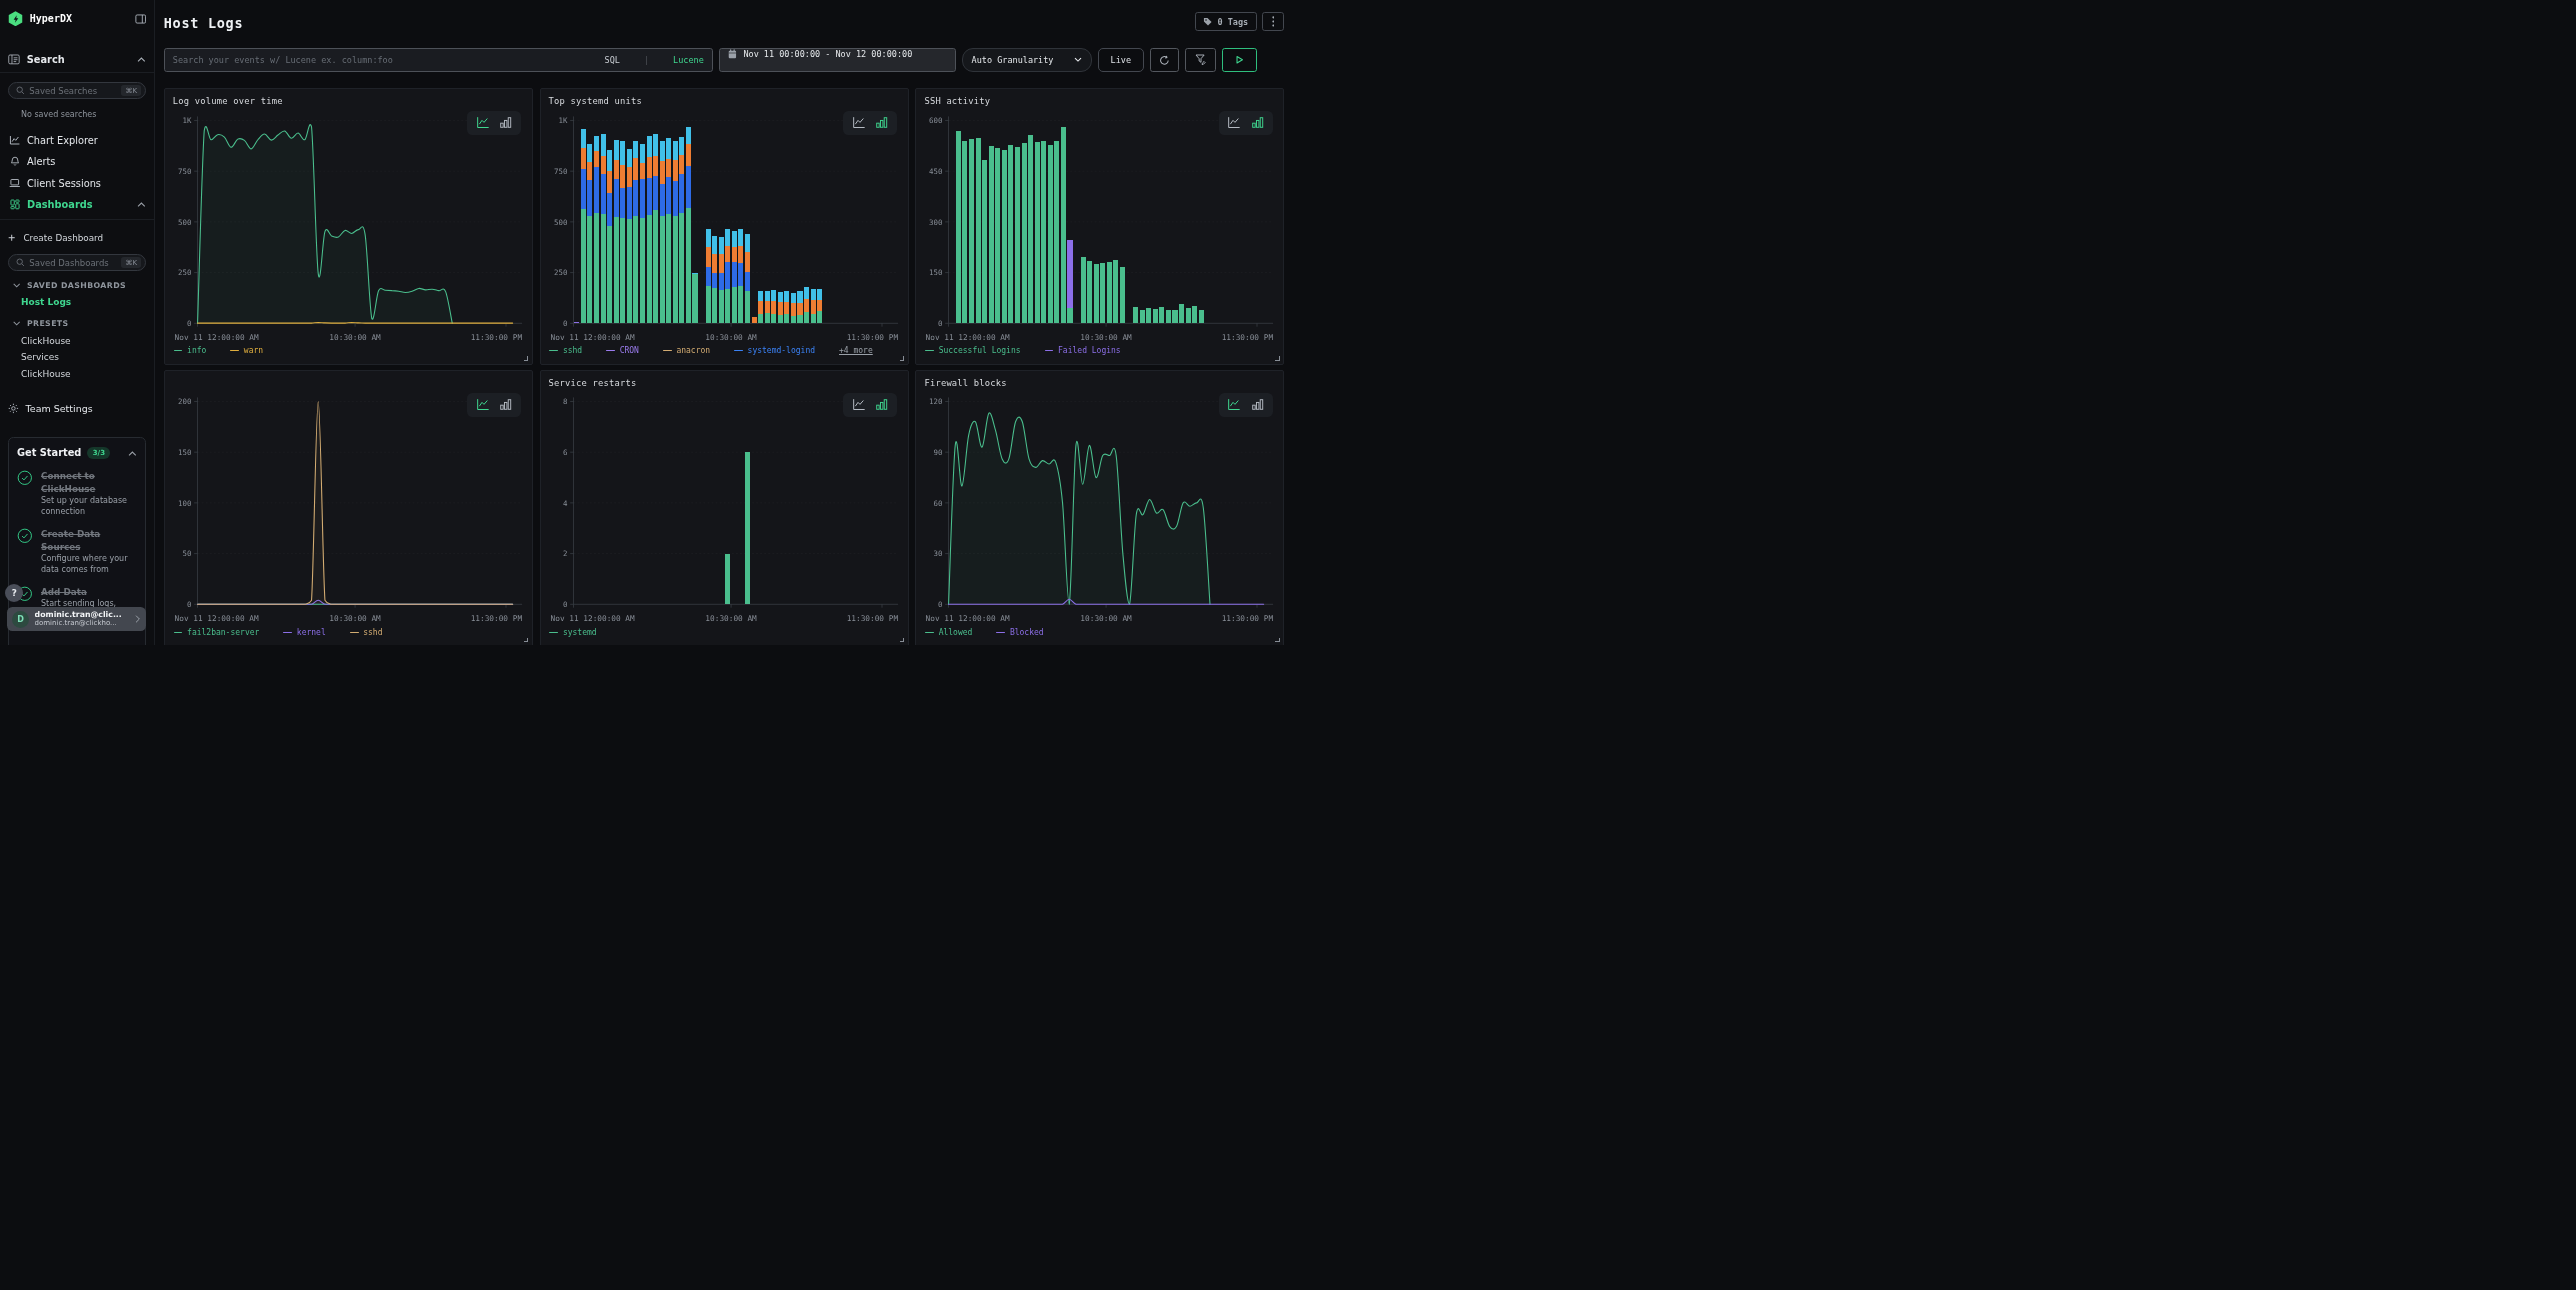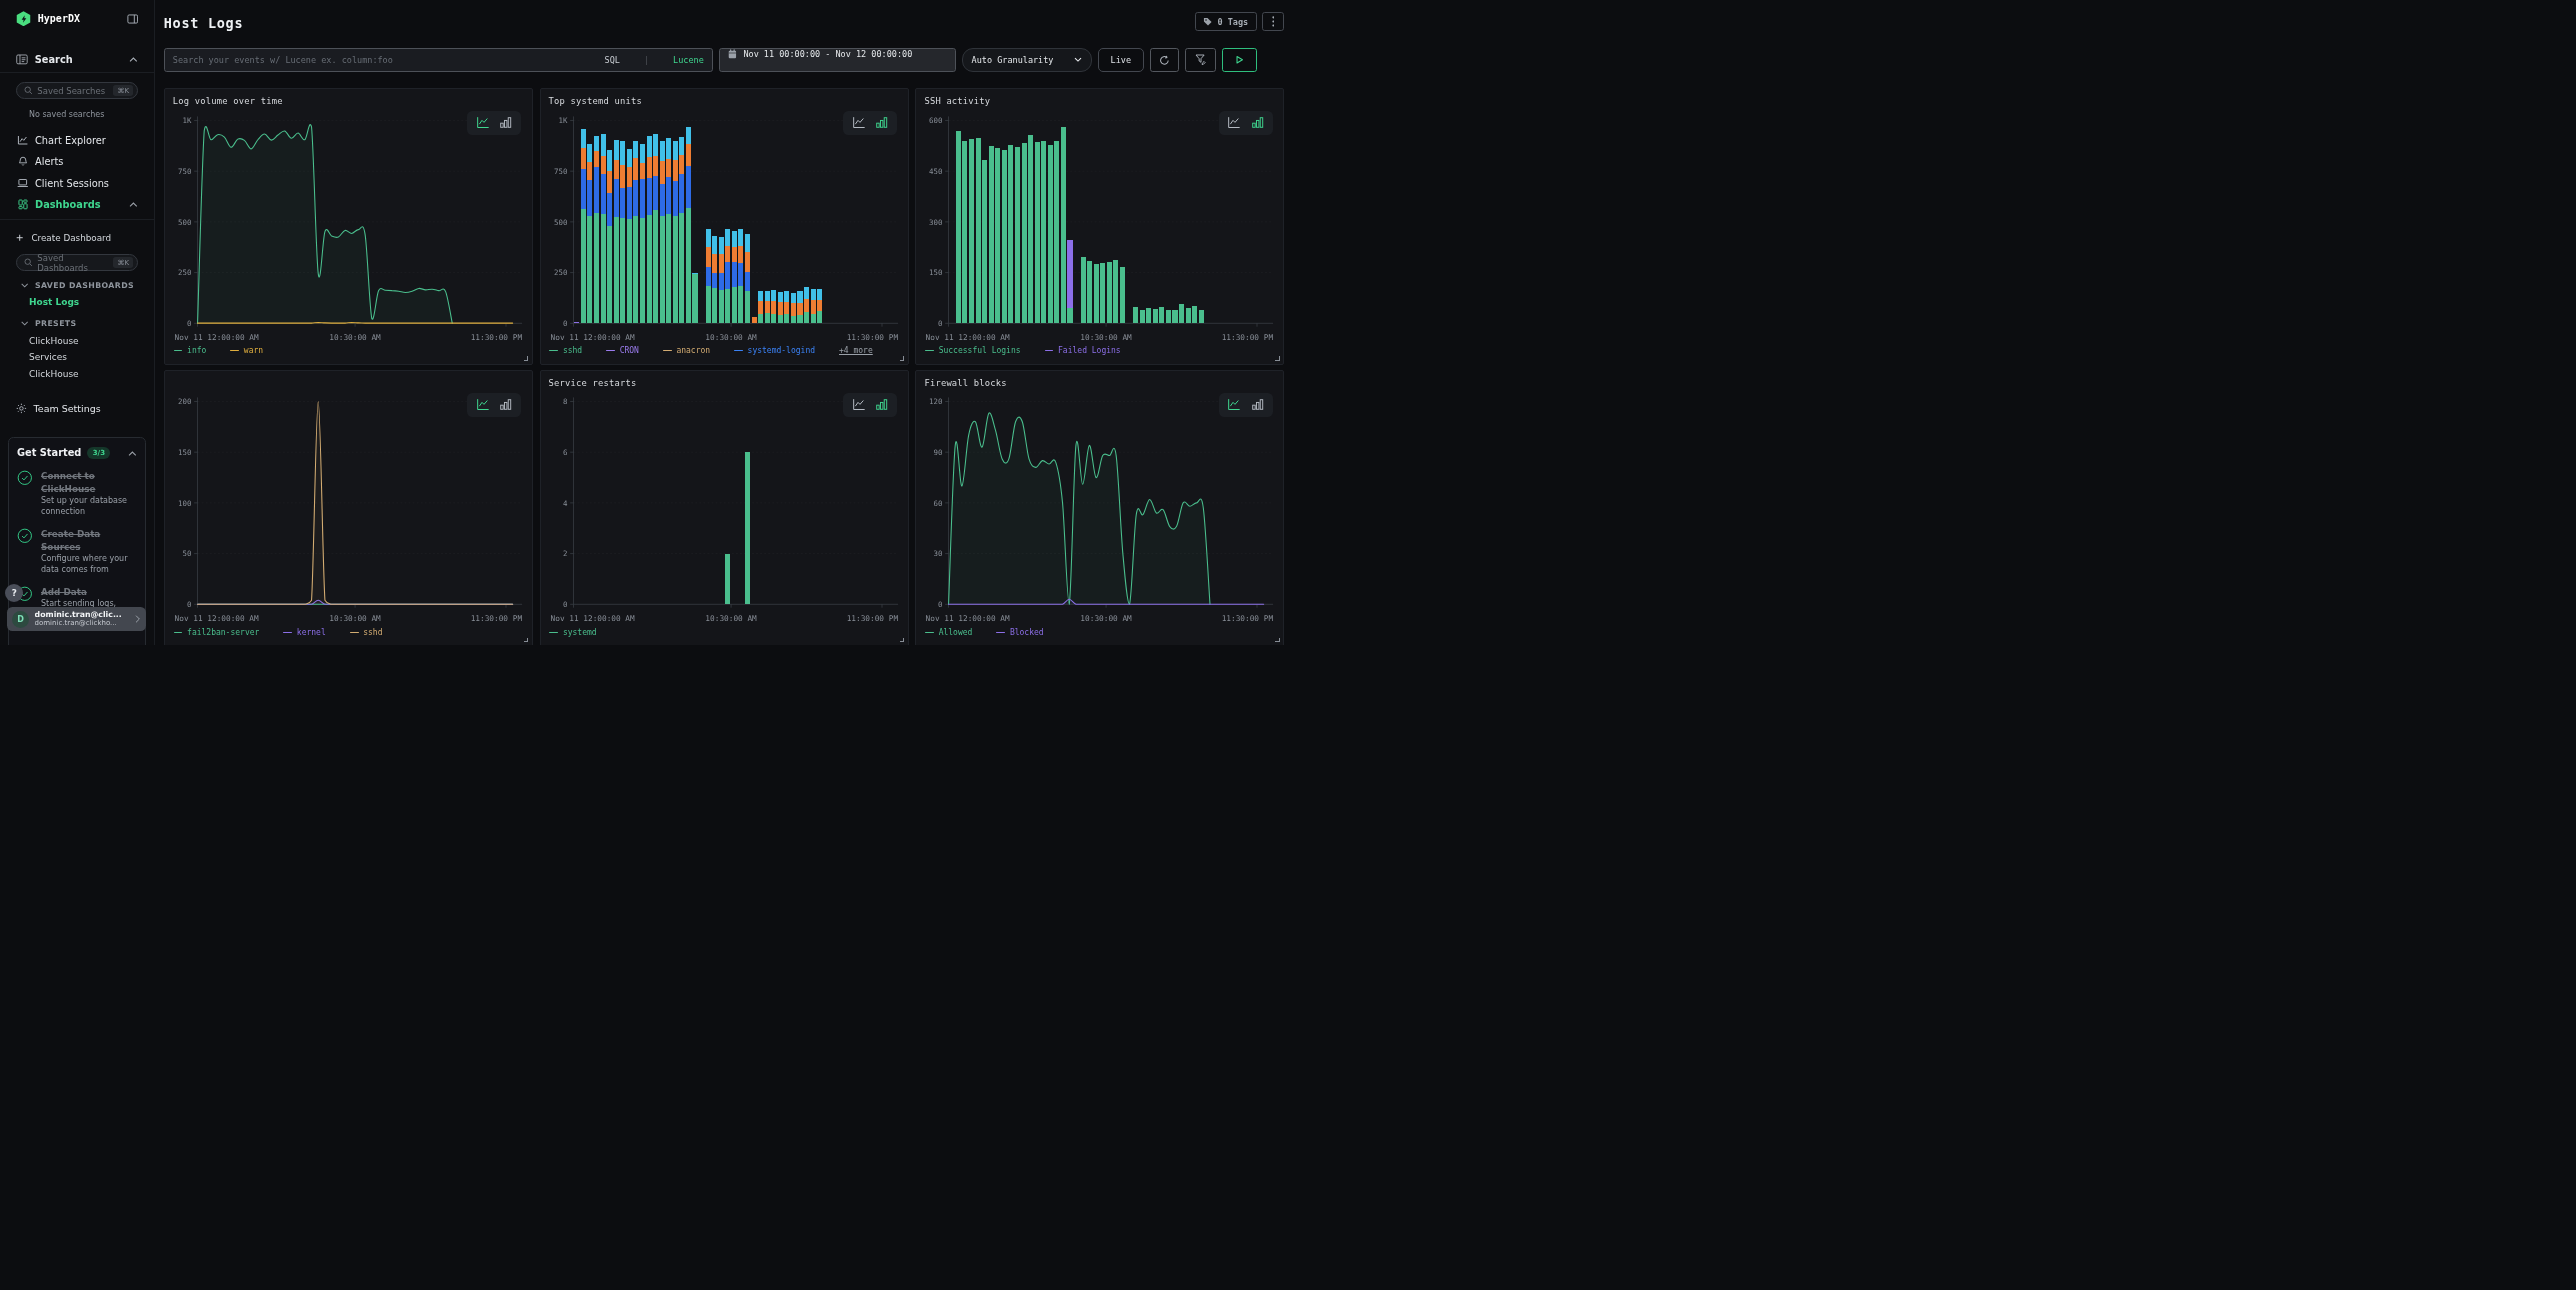--- a/index.html
+++ b/index.html
@@ -1,21 +1,21 @@
 <!DOCTYPE html>
 <html style="font-size:10.8px"><head>
 <meta charset="utf-8">
 <style>
   *{box-sizing:border-box;margin:0;padding:0}
   html,body{width:1288px;height:645px;overflow:hidden}
   body{background:#0C0D10;font-family:"DejaVu Sans","Liberation Sans",sans-serif;color:#E7EAEE;position:relative}
 
   
   .sidebar{position:absolute;left:0;top:0;width:155px;height:645px;background:#0D0E11;border-right:0.7px solid #1B1E23}
-  .spad{padding:0 16px}
+  .spad{padding:0 8px}
   .logo-row{display:flex;align-items:center;margin-top:10px;height:17.6px}
   .logo-badge{width:15px;height:15px;background:#4ADE80;border-radius:3.4px;display:flex;align-items:center;justify-content:center;clip-path:polygon(50% 0,95% 25%,95% 75%,50% 100%,5% 75%,5% 25%)}
   .brand{font-family:"DejaVu Sans Mono","Liberation Mono",monospace;font-weight:bold;font-size:10px;color:#FFFFFF;margin-left:6.8px;flex:1}
   .icon-ghost{color:#A9AFB7;display:flex;align-items:center;cursor:pointer}
   .nav-hdr{display:flex;align-items:center;margin-top:26px;height:12px;color:#E6E9ED;font-size:9.8px;font-weight:600}
   .nav-hdr .lbl{margin-left:6.8px;flex:1}
   .divider{height:0.7px;background:#1B1E23;margin-top:6.8px}
   .pill{margin-top:8.8px;height:17.6px;border:0.7px solid #33373E;background:#16181C;border-radius:676px;display:flex;align-items:center;padding:0 4px 0 6.8px}
   .pill .ph{color:#6B7077;font-size:8.5px;margin-left:4.7px;flex:1}
   .kbd{background:#24272C;color:#878D96;font-size:7px;padding:1.4px 4px;border-radius:2.7px}

